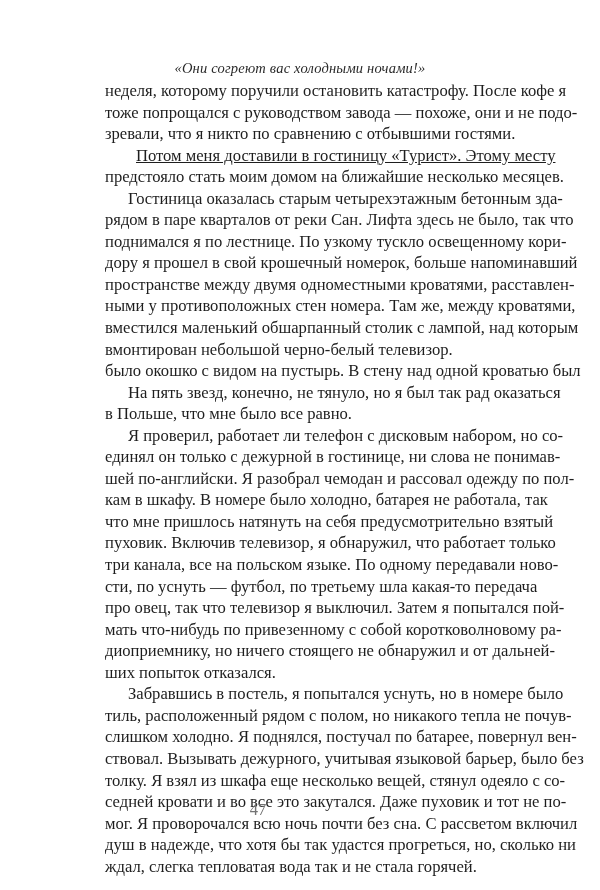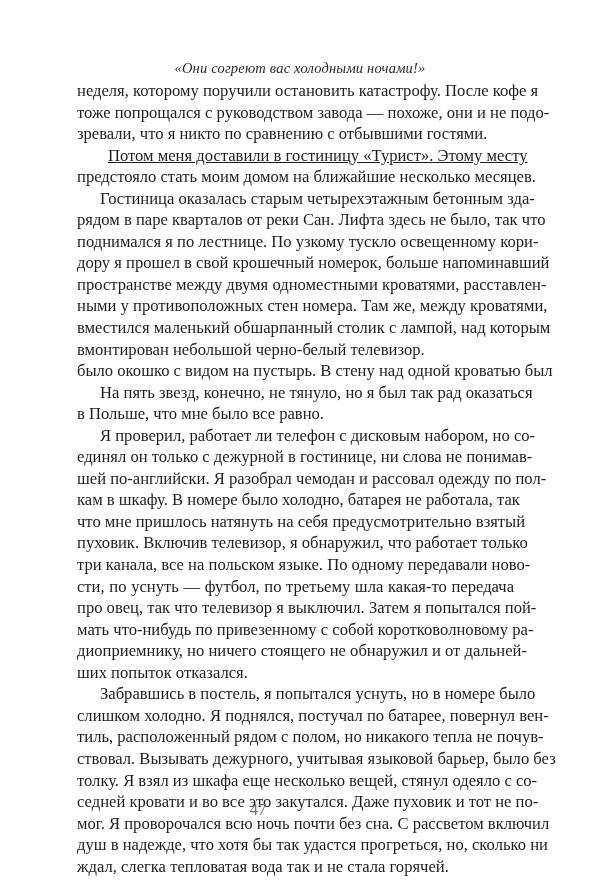--- a/index.html
+++ b/index.html
@@ -39,20 +39,21 @@
       text-align: justify;
       hyphens: manual;
     }
     .line {
       display: block;
       text-align: justify;
       text-align-last: justify;
       white-space: nowrap;
       height: 21.55px;
       overflow: visible;
+      margin-left: 28px;
     }
     .line.last {
       text-align-last: left;
     }
     .line.indent {
       padding-left: 23px;
     }
     .line.indent-wide {
       padding-left: 31px;
       text-decoration: underline;
@@ -113,22 +114,22 @@
     <span class="line">три канала, все на польском языке. По одному передавали ново-</span>
     <span class="line">сти, по уснуть — футбол, по третьему шла какая-то передача</span>
     <span class="line">про овец, так что телевизор я выключил. Затем я попытался пой-</span>
     <span class="line">мать что-нибудь по привезенному с собой коротковолновому ра-</span>
     <span class="line">диоприемнику, но ничего стоящего не обнаружил и от дальней-</span>
     <span class="line last">ших попыток отказался.</span>
   </div>
 
   <div>
     <span class="line indent">Забравшись в постель, я попытался уснуть, но в номере было</span>
+    <span class="line">тиль, расположенный рядом с полом, но никакого тепла не почув-</span>
     <span class="line">слишком холодно. Я поднялся, постучал по батарее, повернул вен-</span>
-    <span class="line">тиль, расположенный рядом с полом, но никакого тепла не почув-</span>
     <span class="line">ствовал. Вызывать дежурного, учитывая языковой барьер, было без</span>
     <span class="line">толку. Я взял из шкафа еще несколько вещей, стянул одеяло с со-</span>
     <span class="line">седней кровати и во все это закутался. Даже пуховик и тот не по-</span>
     <span class="line">мог. Я проворочался всю ночь почти без сна. С рассветом включил</span>
     <span class="line">душ в надежде, что хотя бы так удастся прогреться, но, сколько ни</span>
     <span class="line last">ждал, слегка тепловатая вода так и не стала горячей.</span>
   </div>
 
 </div>
 

